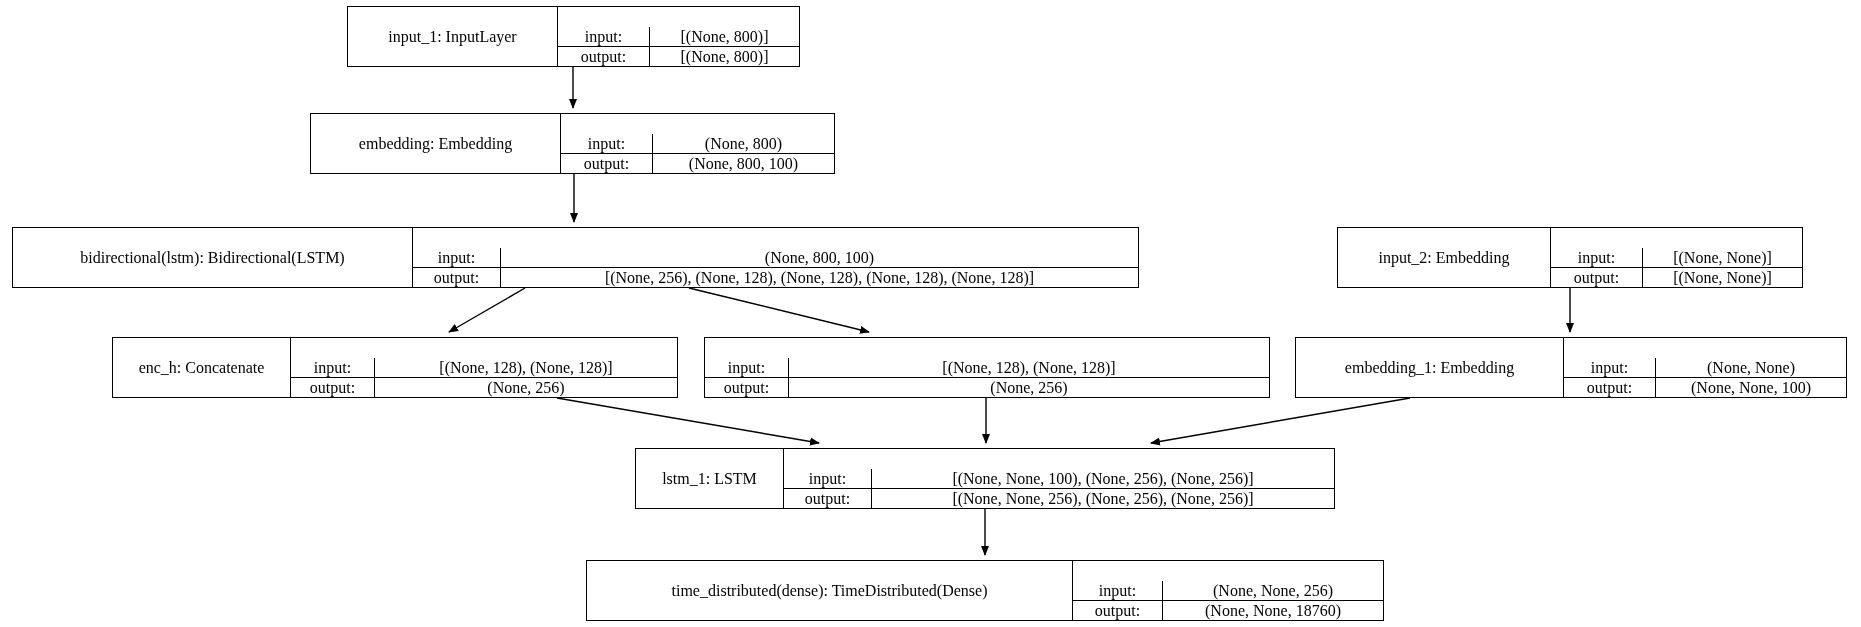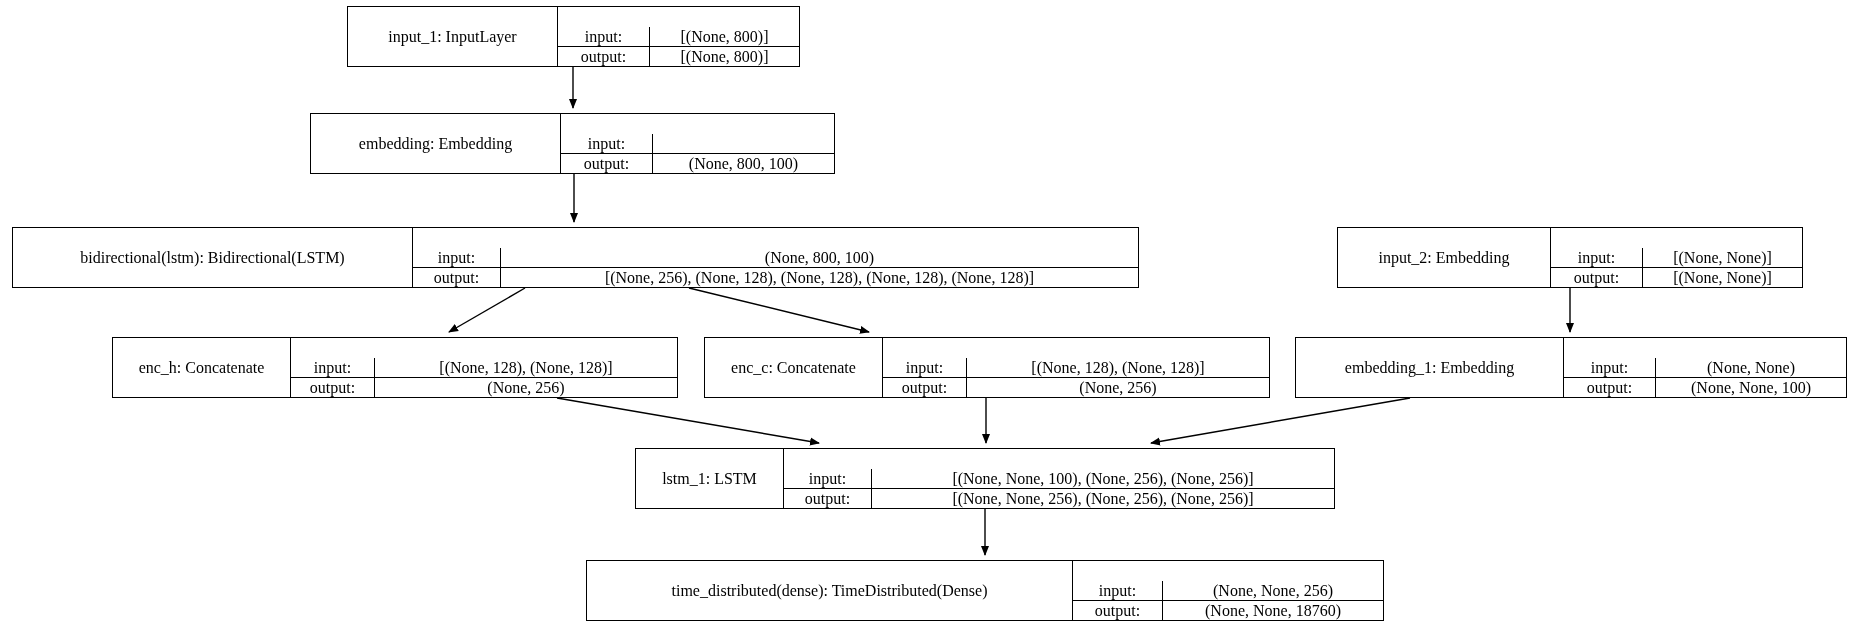--- a/index.html
+++ b/index.html
@@ -66,20 +66,21 @@
         <div class="cell val">[(None, 800)]</div>
       </div>
     </div>
   </div>
 
   <div class="node" style="left:310px;top:113px;width:525px;height:61px">
     <div class="cell name" style="width:250px">embedding: Embedding</div>
     <div class="io">
       <div class="io-row first">
         <div class="cell lbl" style="width:92px">input:</div>
+        <div class="cell val">(None, 800)</div>
       </div>
       <div class="io-row">
         <div class="cell lbl" style="width:92px">output:</div>
         <div class="cell val">(None, 800, 100)</div>
       </div>
     </div>
   </div>
 
   <div class="node" style="left:12px;top:227px;width:1127px;height:61px">
     <div class="cell name" style="width:400px">bidirectional(lstm): Bidirectional(LSTM)</div>
@@ -117,21 +118,20 @@
         <div class="cell val">[(None, 128), (None, 128)]</div>
       </div>
       <div class="io-row">
         <div class="cell lbl" style="width:84px">output:</div>
         <div class="cell val">(None, 256)</div>
       </div>
     </div>
   </div>
 
   <div class="node" style="left:704px;top:337px;width:566px;height:61px">
-    <div class="cell name" style="width:178px">enc_c: Concatenate</div>
     <div class="io">
       <div class="io-row first">
         <div class="cell lbl" style="width:84px">input:</div>
         <div class="cell val">[(None, 128), (None, 128)]</div>
       </div>
       <div class="io-row">
         <div class="cell lbl" style="width:84px">output:</div>
         <div class="cell val">(None, 256)</div>
       </div>
     </div>

